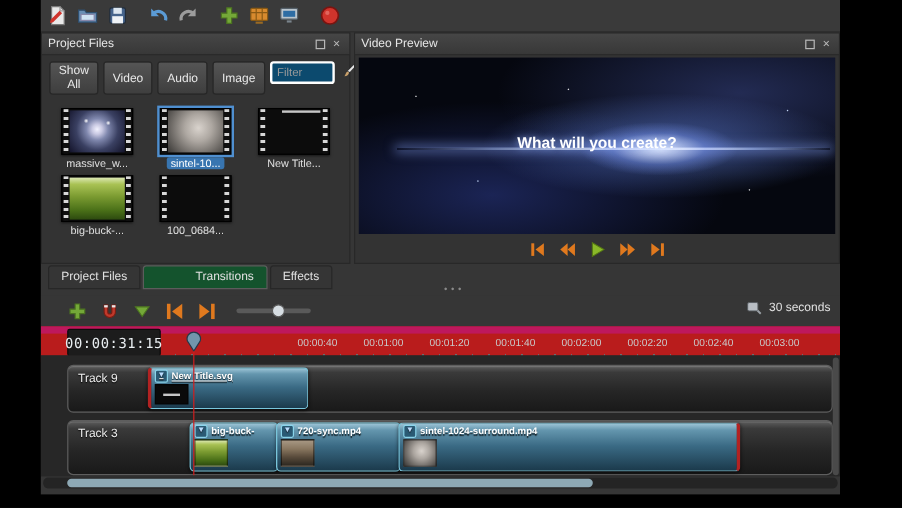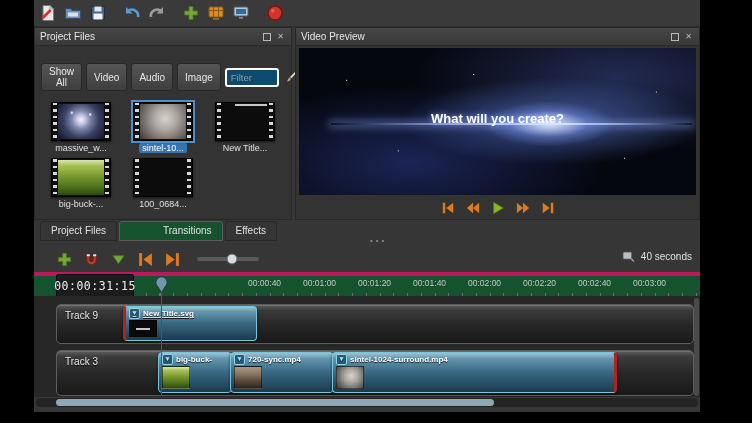--- a/index.html
+++ b/index.html
@@ -19,21 +19,21 @@
   .lpanel{width:256px;background:#333333;border:1px solid #282828;display:flex;flex-direction:column;}
   .rpanel{flex:1;margin-left:3px;background:#333333;border:1px solid #282828;display:flex;flex-direction:column;}
   .phead{height:17px;display:flex;align-items:center;padding:0 5px;font-size:10px;color:#e6e6e6;
          background:linear-gradient(180deg,#464646,#383838);border-bottom:1px solid #2a2a2a;flex:0 0 auto;}
   .phead .ptitle{flex:1;}
   .winbtn{width:11px;height:11px;margin-left:3px;display:flex;align-items:center;justify-content:center;
           color:#b8b8b8;font-size:8px;line-height:1;}
   .sqico{width:6px;height:6px;border:1px solid #b8b8b8;display:inline-block;}
 
   
-  .frow{display:flex;align-items:center;gap:4px;padding:5px 6px;flex:0 0 auto;margin-top:12px;}
+  .frow{display:flex;gap:4px;padding:5px 6px;flex:0 0 auto;}
   .fbtn{font-size:10px;color:#e8e8e8;padding:2px 7px;background:linear-gradient(180deg,#555,#3e3e3e);
         border:1px solid #272727;border-radius:3px;font-family:inherit;}
   .filter-input{width:42px;height:15px;background:#0c4a6e;border:2px solid #ffffff;color:#cfcfcf;
         font-size:9.5px;padding:0 4px;border-radius:3px;font-family:inherit;}
   .filter-input::placeholder{color:#9a9a9a;}
   .brush{width:16px;height:16px;}
 
   
   .grid{display:grid;grid-template-columns:repeat(3,1fr);gap:5px 6px;padding:6px 8px;flex:1;align-content:start;}
   .fcell{display:flex;flex-direction:column;align-items:center;gap:2px;}
@@ -91,21 +91,21 @@
       gap:10px;padding-left:22px;background:#363636;}
   .tlb{width:17px;height:17px;display:inline-block;}
   .slider{width:62px;height:4px;background:#5a5a5a;border-radius:2px;position:relative;margin-left:6px;}
   .slider-fill{width:56%;height:100%;background:#5b9bd5;border-radius:2px;}
   .slider-handle{position:absolute;left:56%;top:50%;transform:translate(-50%,-50%);width:9px;height:9px;
       border-radius:50%;background:#d6dde2;border:1px solid #5a5a5a;}
   .zoom-group{position:absolute;right:8px;top:249px;display:flex;align-items:center;gap:5px;font-size:10px;color:#e0e0e0;}
   .zoom-group .zic{width:15px;height:14px;display:inline-block;}
 
   
-  .ruler{position:absolute;top:272px;left:0;right:0;height:24px;background:#14532d;border-top:4px solid #be185d;}
+  .ruler{position:absolute;top:272px;left:0;right:0;height:24px;background:#b91c1c;border-top:6px solid #be185d;}
   .ruler::after{content:"";position:absolute;left:98px;right:0;bottom:1px;height:6px;
       background:repeating-linear-gradient(90deg,#6e6e6e 0 1px,transparent 1px 13.75px);}
   .rlabel{position:absolute;top:2px;font-size:8.5px;color:#c9c9c9;}
   .timecode{position:absolute;left:22px;top:274px;width:76px;height:21px;background:#1c1c1c;border:1px solid #0c0c0c;
       color:#e9eef1;font-family:"DejaVu Sans Mono",monospace;font-size:11.5px;display:flex;align-items:center;
       justify-content:center;letter-spacing:.5px;border-radius:2px;}
 
   
   .tracks-zone{position:absolute;top:296px;left:0;right:0;height:101px;background:#272727;}
   .track{position:absolute;left:22px;width:636px;border-radius:5px;border:1px solid #5e5e5e;
@@ -328,21 +328,21 @@
         <span class="slider-handle"></span>
       </span>
     </div>
     <div class="zoom-group">
       <span class="zic">
         <svg viewBox="0 0 18 18" width="100%" height="100%">
             <rect x="2" y="4" width="11" height="9" rx="1.5" fill="#b9bec4" stroke="#565b60"></rect>
             <path d="M12.5 12.5l3.5 3.5" stroke="#9aa0a6" stroke-width="2"></path>
           </svg>
       </span>
-      <span>40 seconds</span>
+      <span>30 seconds</span>
     </div>
 
     <div class="ruler">
         <span class="rlabel" style="left: 214px;">00:00:40</span>
         <span class="rlabel" style="left: 269px;">00:01:00</span>
         <span class="rlabel" style="left: 324px;">00:01:20</span>
         <span class="rlabel" style="left: 379px;">00:01:40</span>
         <span class="rlabel" style="left: 434px;">00:02:00</span>
         <span class="rlabel" style="left: 489px;">00:02:20</span>
         <span class="rlabel" style="left: 544px;">00:02:40</span>

